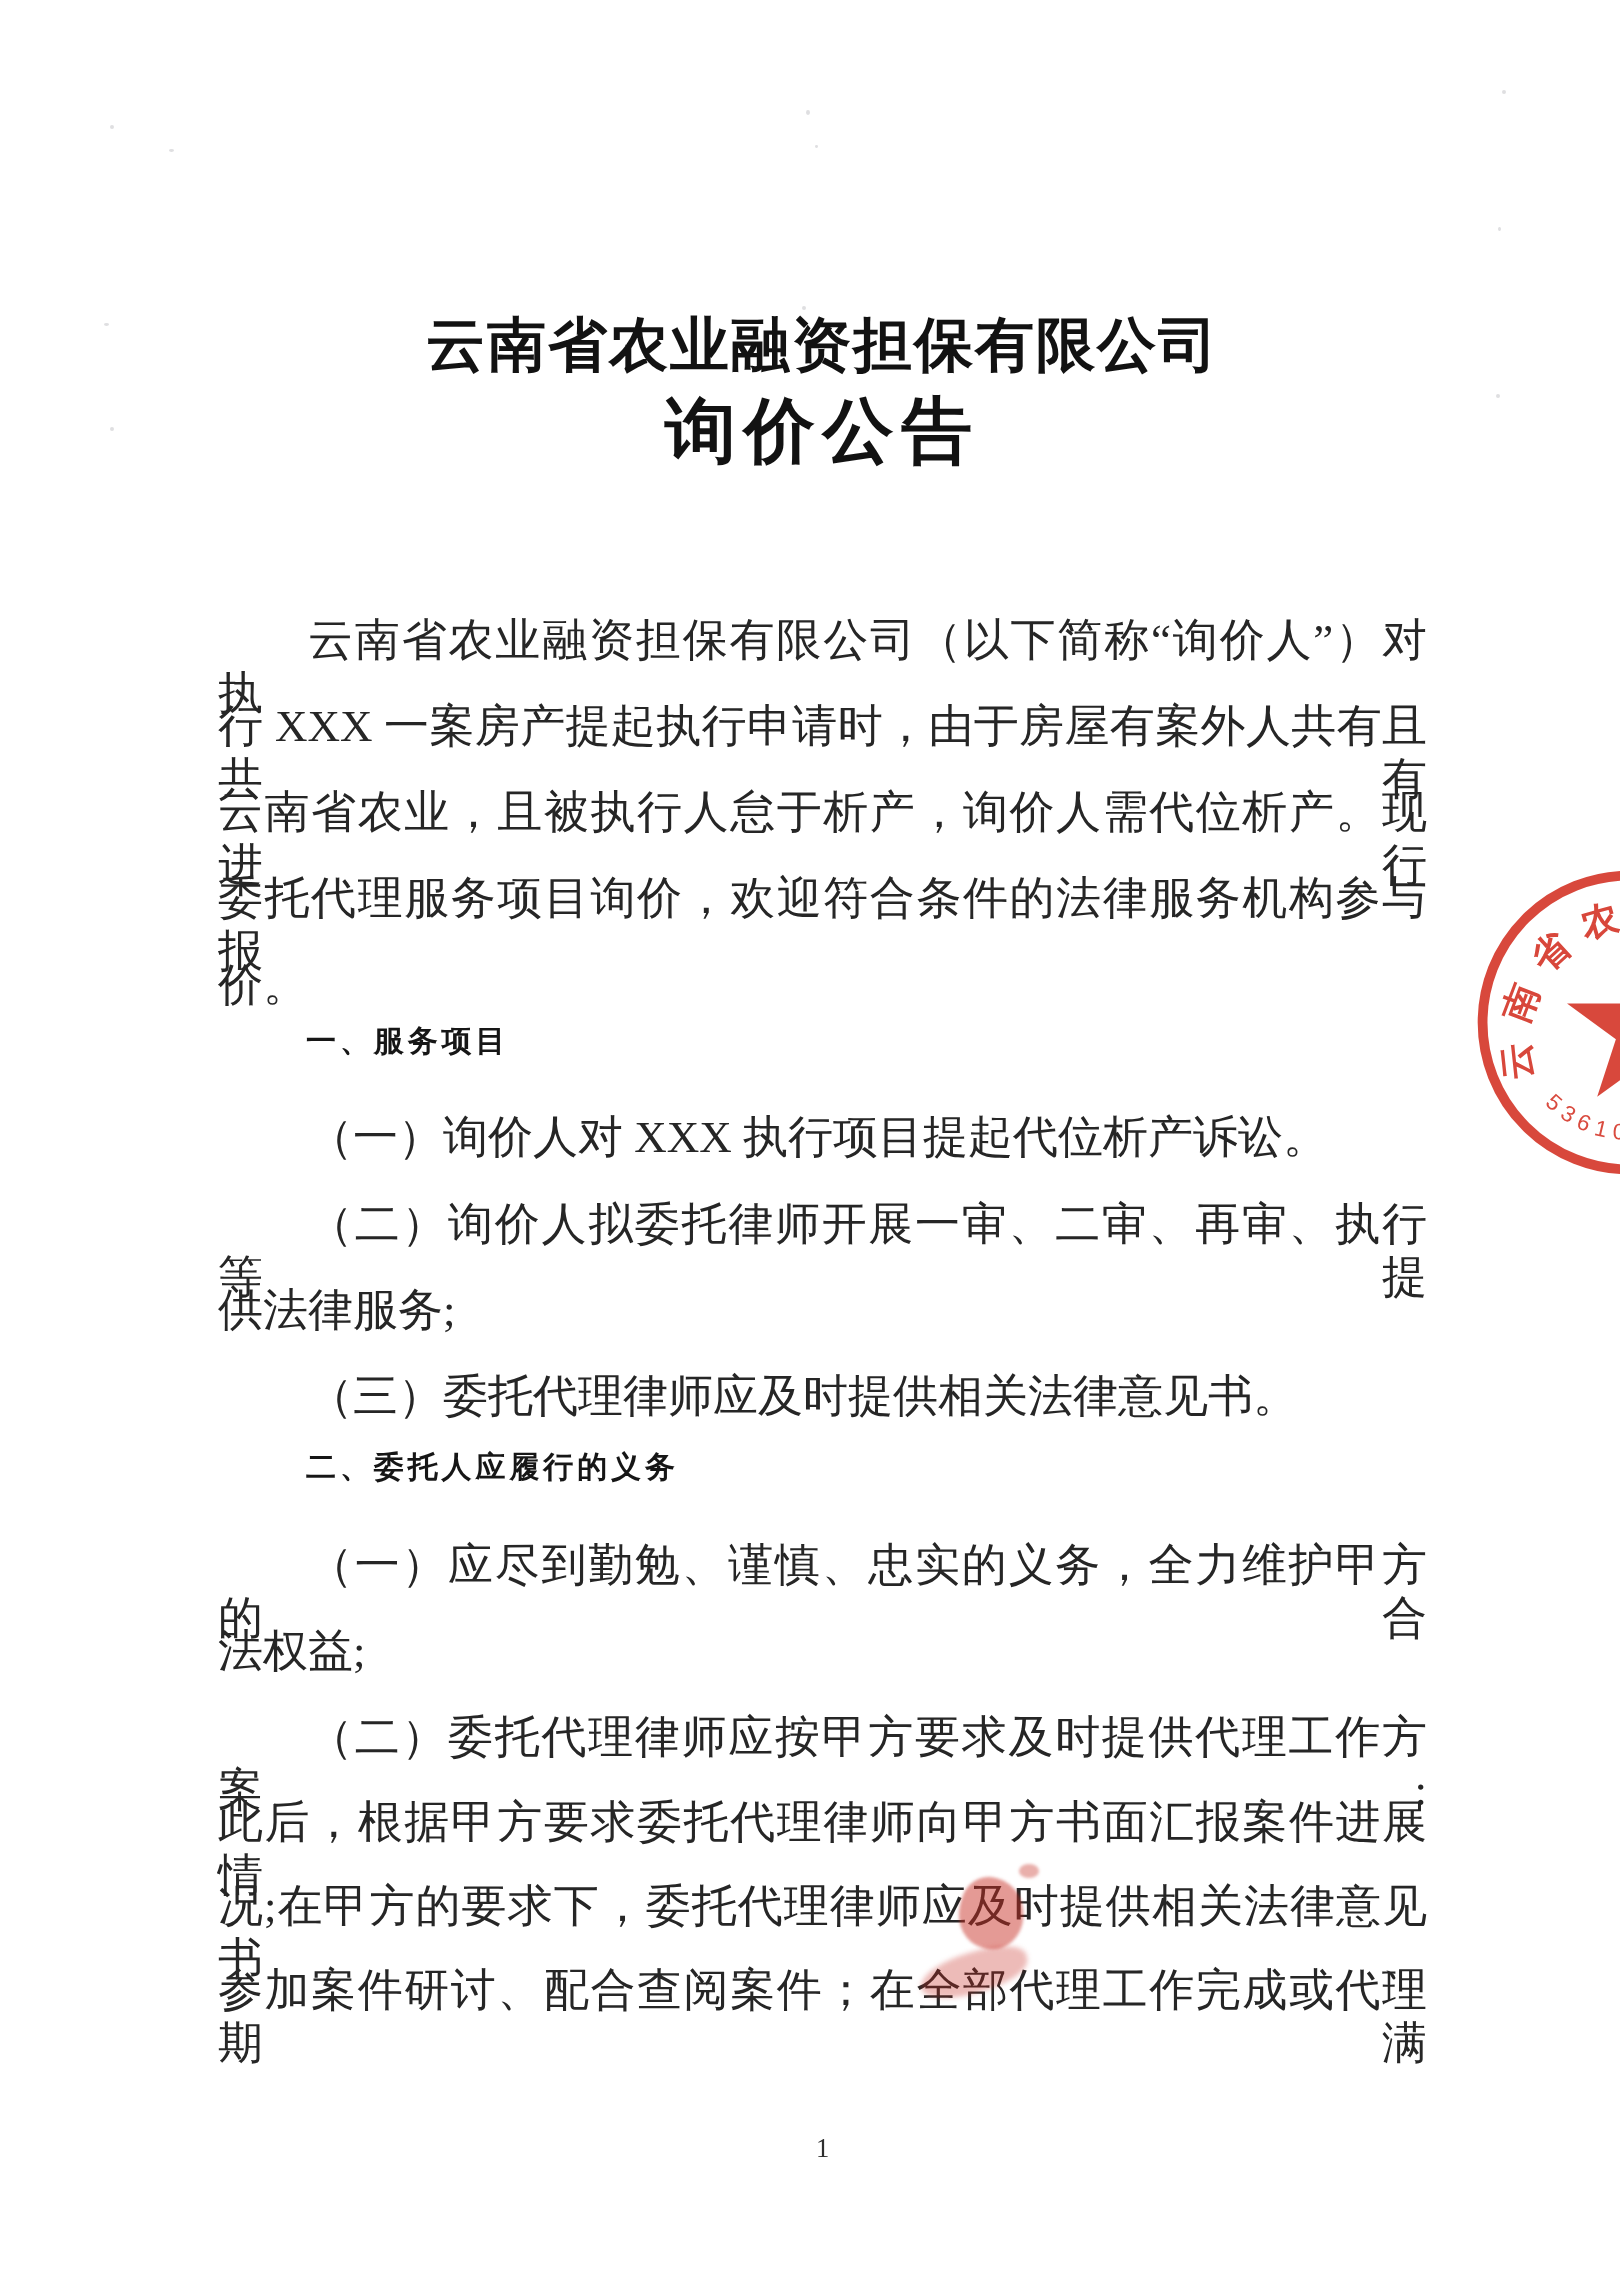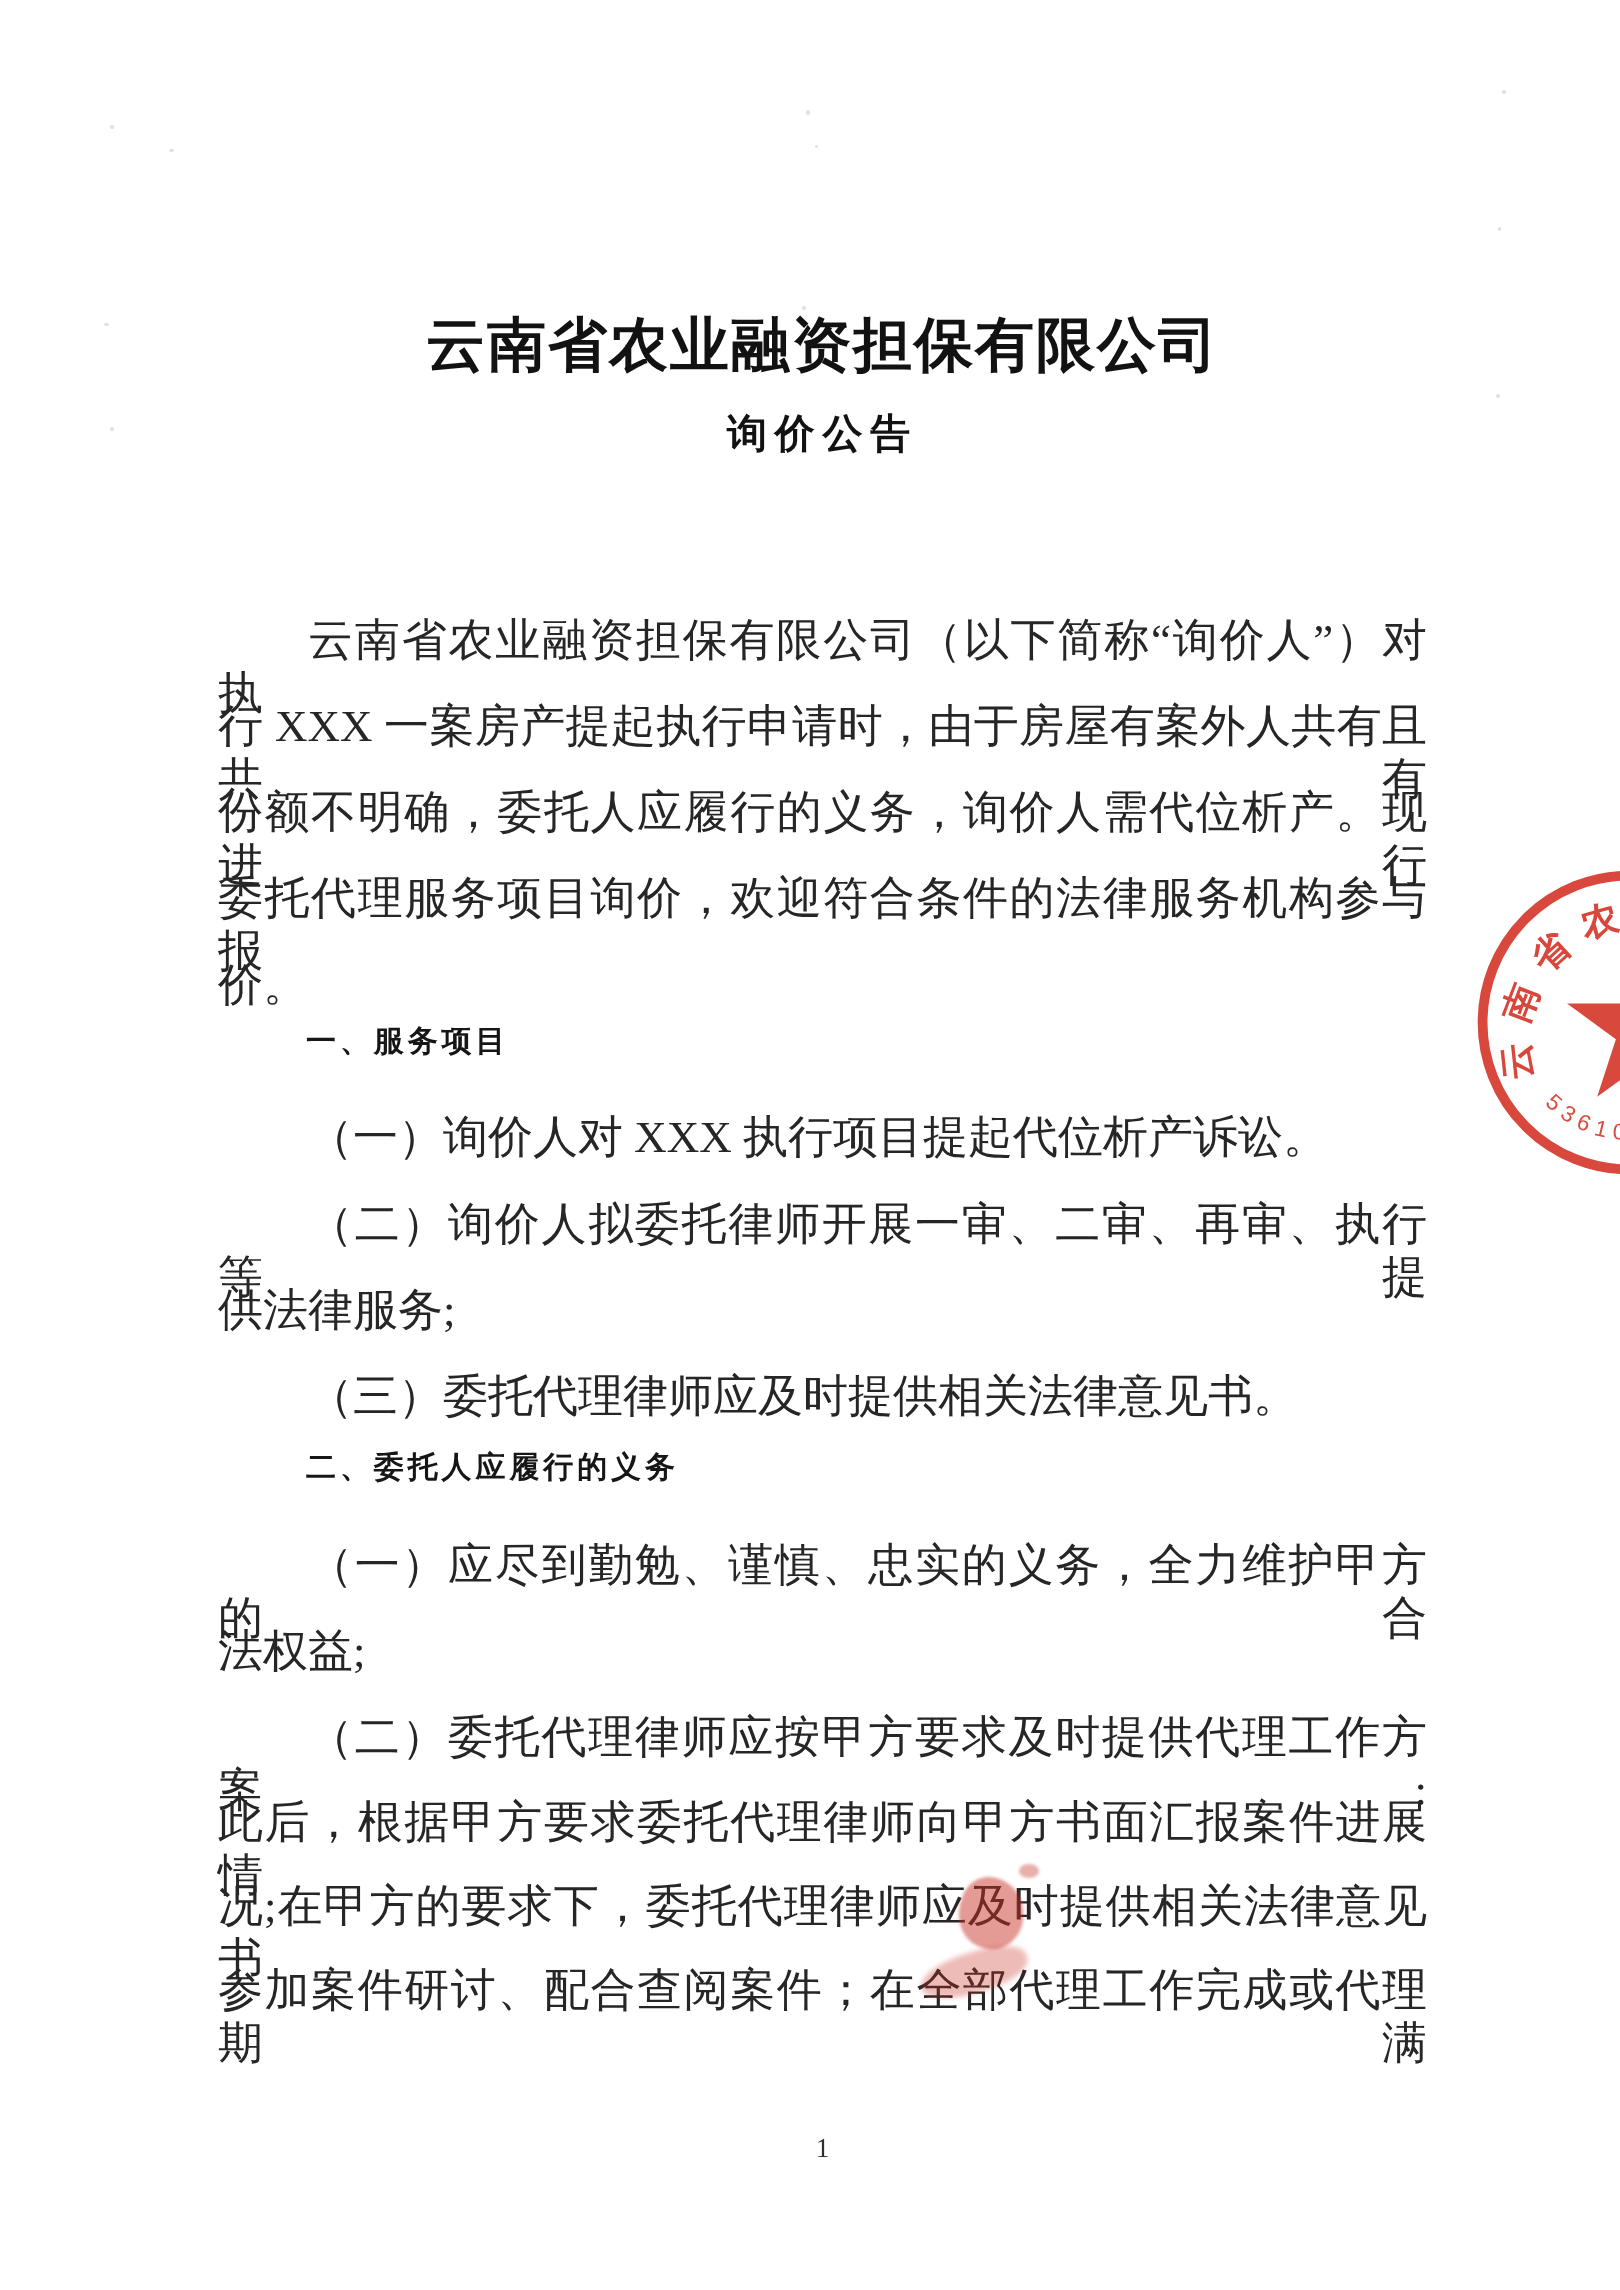--- a/index.html
+++ b/index.html
@@ -26,21 +26,21 @@
     font-weight:700;font-size:30px;color:#161616;
     text-indent:88px;letter-spacing:3.9px;
   }
   .title{
     position:absolute;left:218px;width:1209px;
     text-align:center;
     font-family:"Liberation Sans","DejaVu Sans",sans-serif;
     font-weight:700;color:#121212;
   }
   .title.t1{top:306px;font-size:59px;letter-spacing:2px;text-align:center;}
-  .title.t2{top:406px;font-size:40px;letter-spacing:7.8px;}
+  .title.t2{top:384px;font-size:71px;letter-spacing:7.8px;}
   .pagenum{
     position:absolute;left:218px;width:1209px;top:2133px;
     text-align:center;font-size:26.5px;color:#2e2e2e;
     font-family:"Liberation Serif","DejaVu Serif",serif;
   }
   
   .seal{position:absolute;left:1463px;top:856px;width:333px;height:333px;}
   
   .smudge{position:absolute;background:rgba(198,44,34,.48);filter:blur(1.5px);}
   .smudge.s1{left:959px;top:1878px;width:65px;height:71px;border-radius:45% 60% 50% 55%;transform:rotate(14deg);}
@@ -64,21 +64,21 @@
   <i class="spk" style="left:110px;top:427px;width:3.9px;height:3.9px"></i>
   <i class="spk" style="left:804px;top:425px;width:3.9px;height:2.9px"></i>
   <i class="spk" style="left:1496px;top:394px;width:3.9px;height:3.9px"></i>
   <i class="spk" style="left:1498px;top:227px;width:2.9px;height:3.9px"></i>
 
   <div class="title t1">云南省农业融资担保有限公司</div>
   <div class="title t2">询价公告</div>
 
   <div class="line ind j" style="top:614px">云南省农业融资担保有限公司（以下简称“询价人”）对执</div>
   <div class="line j" style="top:700px">行 XXX 一案房产提起执行申请时，由于房屋有案外人共有且共有</div>
-  <div class="line j" style="top:786px">份额不明确，委托人应履行的义务，询价人需代位析产。现进行</div>
+  <div class="line j" style="top:786px">云南省农业，且被执行人怠于析产，询价人需代位析产。现进行</div>
   <div class="line j" style="top:872px">委托代理服务项目询价，欢迎符合条件的法律服务机构参与报</div>
   <div class="line" style="top:959px">价。</div>
   <div class="line hd" style="top:1023px">一、服务项目</div>
   <div class="line ind" style="top:1111px">（一）询价人对 XXX 执行项目提起代位析产诉讼。</div>
   <div class="line ind j" style="top:1198px">（二）询价人拟委托律师开展一审、二审、再审、执行等提</div>
   <div class="line" style="top:1284px">供法律服务;</div>
   <div class="line ind" style="top:1370px">（三）委托代理律师应及时提供相关法律意见书。</div>
   <div class="line hd" style="top:1449px">二、委托人应履行的义务</div>
   <div class="line ind j" style="top:1539px">（一）应尽到勤勉、谨慎、忠实的义务，全力维护甲方的合</div>
   <div class="line" style="top:1625px">法权益;</div>

